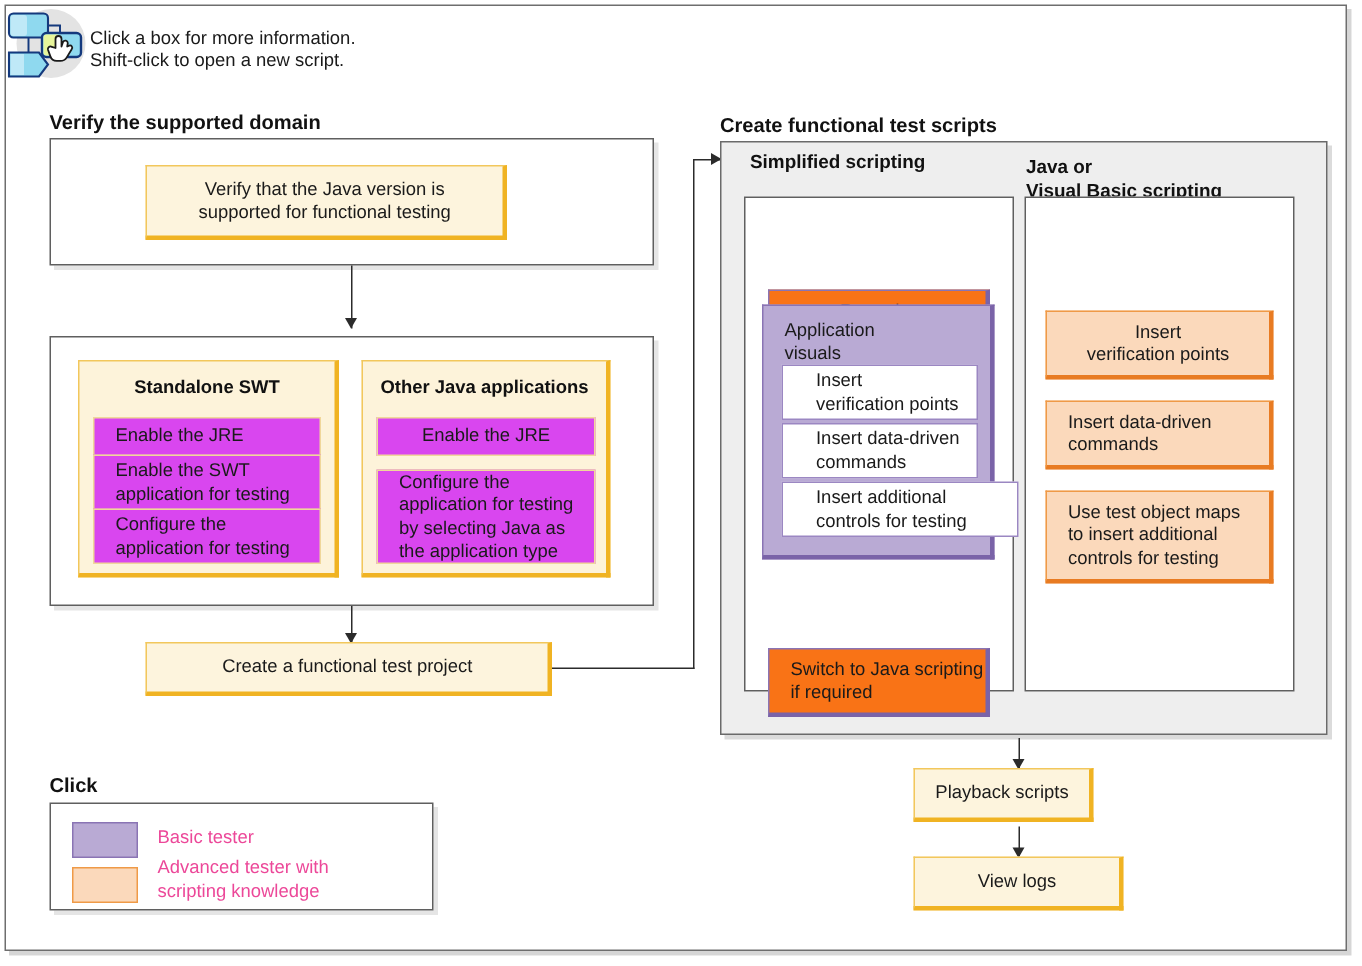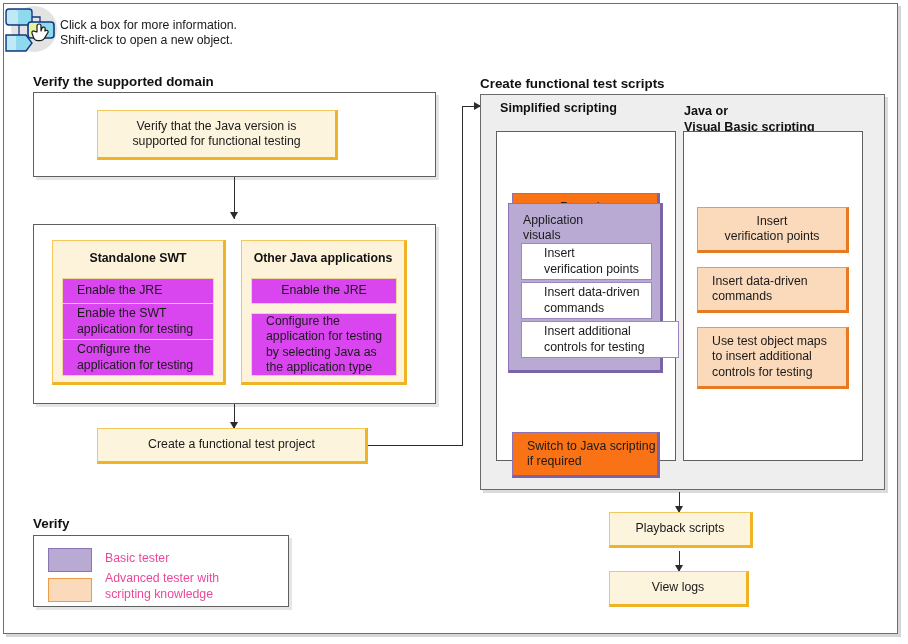--- a/index.html
+++ b/index.html
@@ -228,21 +228,21 @@
 
       <path d="M15 21 v10 M28 13 h8 v12 h4" fill="none" stroke="#14397d" stroke-width="1.3"></path>
 
       <rect x="24" y="18" width="26" height="16" rx="3" fill="#8fd9ef" stroke="#14397d" stroke-width="1.6"></rect>
       <rect x="25" y="19" width="11" height="14" rx="2" fill="#e8f59b"></rect>
 
       <path d="M33 28 v-6 a2 2 0 0 1 4 0 v5 l1-3 a1.7 1.7 0 0 1 3.2 .8 l-.4 2.2 1.4-.6 a1.5 1.5 0 0 1 1.6 2.4 l-3.4 5.6 c-1 1.6-2.4 2.2-4.2 2.2 h-2.4 c-2 0-3.6-1.2-4.2-3 l-1.6-4.4 a1.7 1.7 0 0 1 2.6-1.9 z" fill="#ffffff" stroke="#1a1a1a" stroke-width="1.2" stroke-linejoin="round"></path>
     </svg>
   </div>
   <div class="hint-text">Click a box for more information.</div>
-  <div class="hint-text" style="top:33px;">Shift-click to open a new object.</div>
+  <div class="hint-text" style="top:33px;">Shift-click to open a new script.</div>
 
   <div class="heading" style="left:33px; top:74px;">Verify the supported domain</div>
   <div class="panel" style="left:33px; top:92px; width:403px; height:85px;"></div>
   <div class="node node-yellow" style="left:97px; top:110px; width:241px; height:50px;">Verify that the Java version is
 supported for functional testing</div>
 
   <div class="conn conn-v" style="left:234px; top:177px; width:1px; height:42px;"></div>
   <div class="arrow-down" style="left:230px; top:212px;"></div>
 
   <div class="panel" style="left:33px; top:224px; width:403px; height:180px;"></div>
@@ -306,28 +306,28 @@
 verification points</div>
   <div class="node node-orange" style="left:697px; top:267px; width:152px; height:46px; justify-content:flex-start; text-align:left; padding-left:14px;">Insert data-driven
 commands</div>
   <div class="node node-orange" style="left:697px; top:327px; width:152px; height:62px; justify-content:flex-start; text-align:left; padding-left:14px;">Use test object maps
 to insert additional
 controls for testing</div>
 
   <div class="conn conn-v" style="left:679px; top:492px; width:1px; height:20px;"></div>
   <div class="arrow-down" style="left:675px; top:506px;"></div>
 
-  <div class="node node-yellow" style="left:609px; top:512px; width:144px; height:36px;">Playback scripts</div>
+  <div class="node node-yellow" style="left:609px; top:512px; width:120px; height:36px;">Playback scripts</div>
 
   <div class="conn conn-v" style="left:679px; top:551px; width:1px; height:20px;"></div>
   <div class="arrow-down" style="left:675px; top:565px;"></div>
 
   <div class="node node-yellow" style="left:609px; top:571px; width:140px; height:36px;">View logs</div>
 
-  <div class="heading" style="left:33px; top:516px;">Verify</div>
+  <div class="heading" style="left:33px; top:516px;">Click</div>
   <div class="panel" style="left:33px; top:535px; width:256px; height:72px;"></div>
 
   <div class="legend-swatch purple" style="left:48px; top:548px;"></div>
   <div class="legend-label" style="left:105px; top:551px;">Basic tester</div>
 
   <div class="legend-swatch orange" style="left:48px; top:578px;"></div>
   <div class="legend-label" style="left:105px; top:571px;">Advanced tester with
 scripting knowledge</div>
 
 </div>

